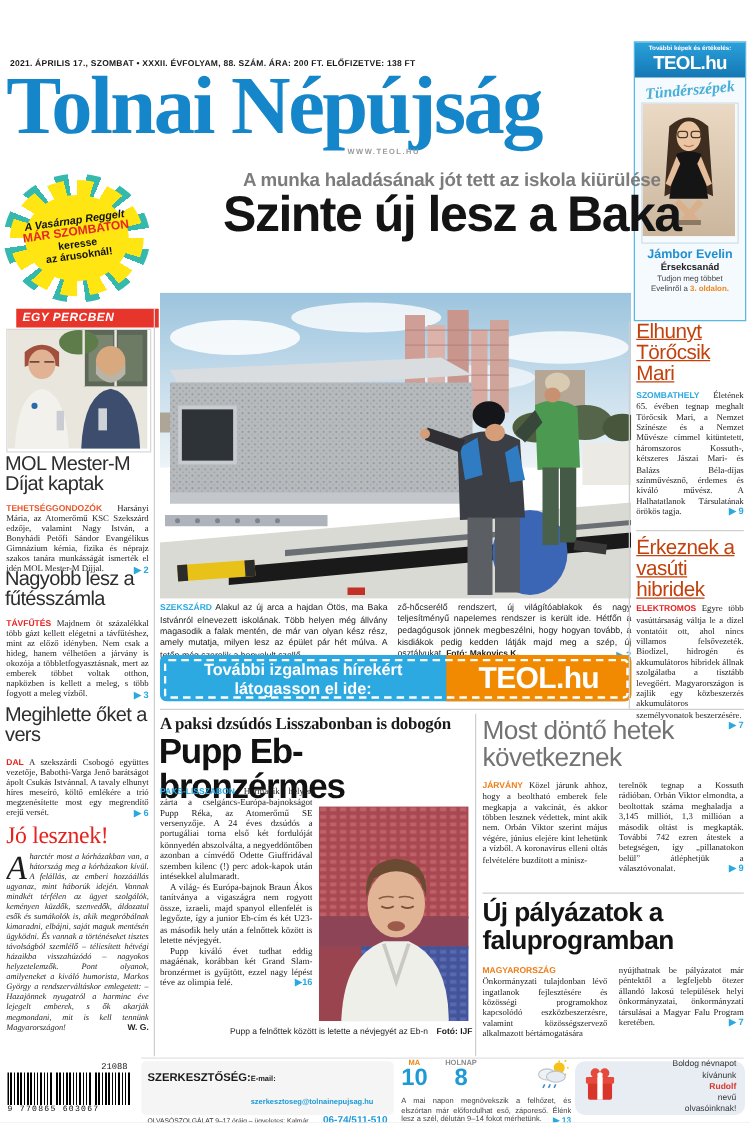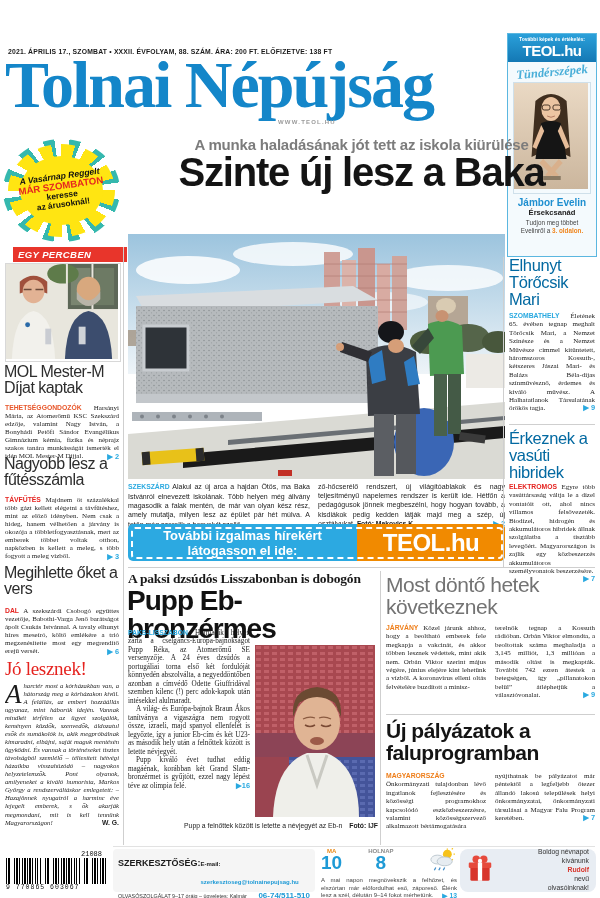--- a/index.html
+++ b/index.html
@@ -58,21 +58,21 @@
   .jo-body{font-family:"Liberation Serif",serif;font-style:italic;font-size:6.7px;line-height:1.2;
       text-align:justify;color:#1c1c1c;}
   .dropcap{float:left;font-size:27px;line-height:.78;padding:2px 2px 0 0;font-style:italic;
       font-family:"Liberation Serif",serif;}
   .sig{font-weight:bold;font-style:normal;font-family:"Liberation Sans",sans-serif;float:right;font-size:6.8px;}
   
   .judo-kick{font-family:"Liberation Serif",serif;font-weight:bold;font-size:13.5px;color:#1a1a1a;letter-spacing:-.2px;}
   .judo-head{font-size:28px;font-weight:bold;color:#111;letter-spacing:-1px;line-height:1;}
   .art-body{font-family:"Liberation Serif",serif;font-size:7.2px;line-height:1.18;text-align:justify;color:#1c1c1c;}
   .art-body p{margin:0;} .art-body p+p{text-indent:8px;}
-  .h-right{font-size:16.5px;color:#0369a1;letter-spacing:-.4px;line-height:1.04;}
+  .h-right{font-size:16.5px;color:#c2410c;letter-spacing:-.4px;line-height:1.04;text-decoration:underline;}
   .h-mid{font-size:21px;color:#737373;letter-spacing:-.5px;line-height:1.03;}
   .h-mid-b{font-size:21px;font-weight:bold;color:#141414;letter-spacing:-.5px;line-height:1.05;}
   .b-right{font-family:"Liberation Serif",serif;font-size:7px;line-height:1.2;text-align:justify;color:#1c1c1c;}
   .photocap{font-size:6.8px;color:#222;}
   .divider-h{background:#cfcfcf;height:1px;}
   .divider-v{background:#cfcfcf;width:1px;}
   
   .foot-panel{background:#f5f5f5;border-radius:4px;}
   .ed-title{font-size:9px;font-weight:bold;color:#1a1a1a;}
   .ed-mail-label{font-size:6px;font-weight:bold;color:#1a1a1a;}
@@ -407,21 +407,21 @@
       </span>
     </div>
     <div class="ed-row">
       <span class="ed-label">OLVASÓSZOLGÁLAT 9–17 óráig – ügyeletes: Kalmár Klaudia</span>
       <span class="ed-phone">06-74/511-510</span>
     </div>
 
   </div>
 
   <div class="abs" style="left:321px;top:848px;width:136px;">
-    <div style="display:flex;gap:26px;align-items:flex-start;">
+    <div style="display:flex;gap:14px;align-items:flex-start;">
       <div>
         <div class="w-label-ma">MA</div>
         <div class="w-temp">10</div>
       </div>
       <div>
         <div class="w-label-holnap">HOLNAP</div>
         <div class="w-temp">8</div>
       </div>
       <div style="margin-left:auto;">
         <svg width="30" height="24" viewBox="0 -3 30 27">

